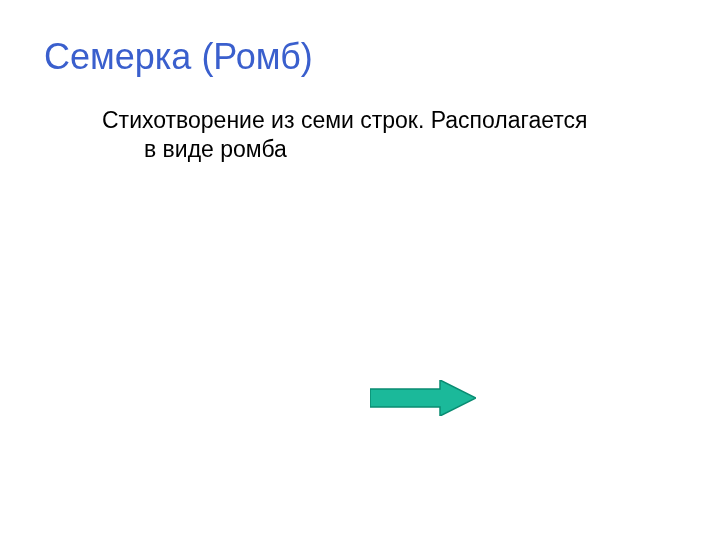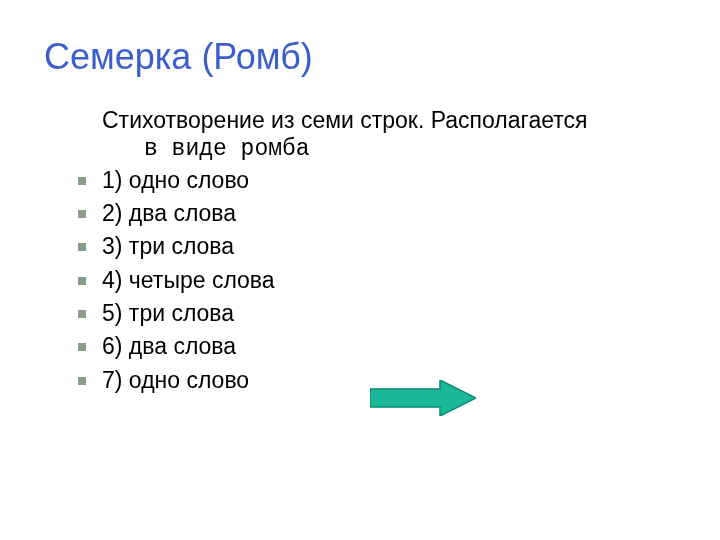--- a/index.html
+++ b/index.html
@@ -36,21 +36,20 @@
       line-height: 1.25;
       padding-left: 0;
       text-indent: -0px;
     }
     .description .line1 {
       display: block;
     }
     .description .line2 {
       display: block;
       padding-left: 42px;
-      font-family: Liberation Mono, monospace;
     }
     ul.bullets {
       list-style: none;
       padding: 0;
       margin: 0;
     }
     ul.bullets li {
       position: relative;
       font-size: 23px;
       color: #000000;
@@ -78,29 +77,20 @@
 <body>
 
 <div class="slide">
   <h1 class="title">Семерка (Ромб)</h1>
 
   <div class="content">
     <div class="description">
       <span class="line1">Стихотворение из семи строк. Располагается</span>
       <span class="line2">в виде ромба</span>
     </div>
-    <ul class="bullets">
-      <li>1) одно слово</li>
-      <li>2) два слова</li>
-      <li>3) три слова</li>
-      <li>4) четыре слова</li>
-      <li>5) три слова</li>
-      <li>6) два слова</li>
-      <li>7) одно слово</li>
-    </ul>
   </div>
 
   <div class="arrow">
     <svg width="106" height="36" viewBox="0 0 106 36">
       <polygon points="0,9 70,9 70,0 106,18 70,36 70,27 0,27" stroke-width="1.5" fill="#1BB99A" stroke="#0A8C72"></polygon>
     </svg>
   </div>
 </div>
 
 </body></html>

